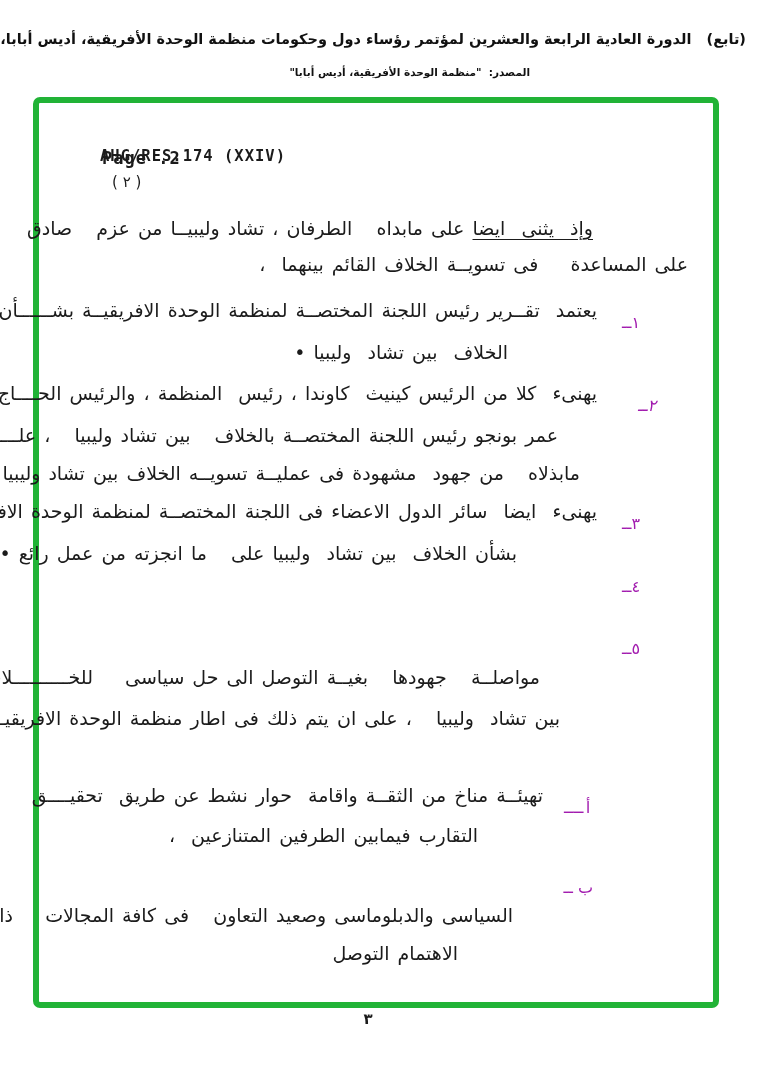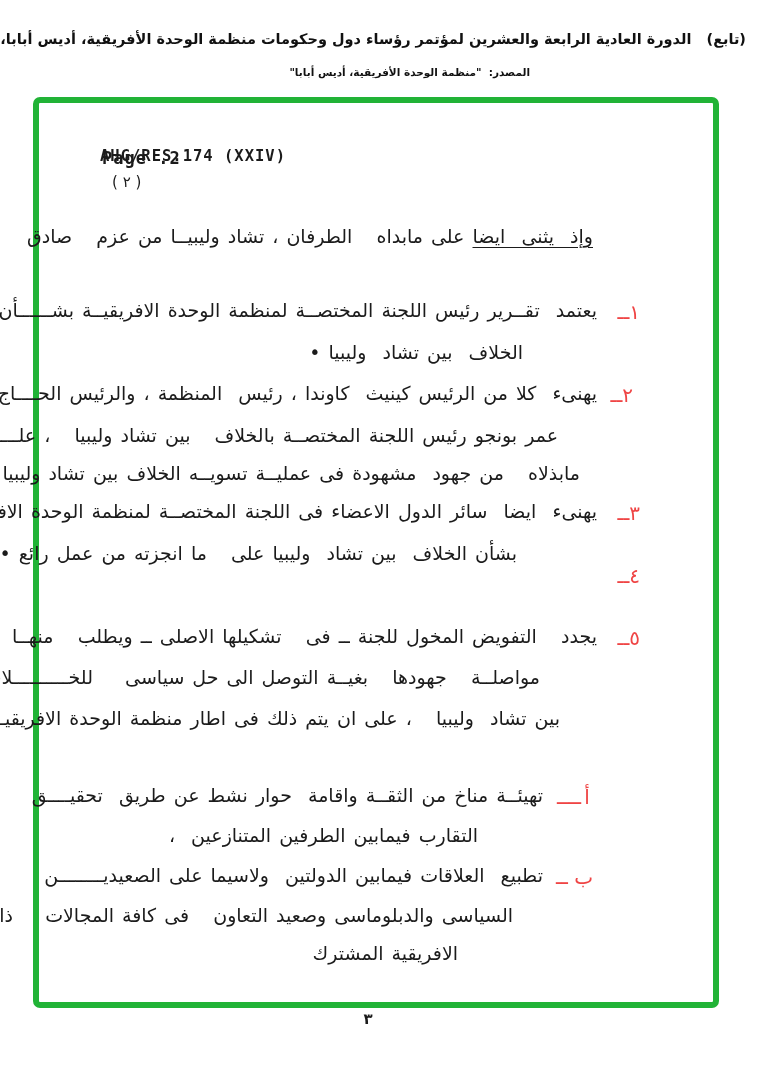--- a/index.html
+++ b/index.html
@@ -36,27 +36,27 @@
   
   #header-line{top:31px;right:12px;font-size:14.5px;}
   #source-line{top:66px;right:228px;font-size:10.5px;}
 
   
   #res-ref{left:100px;top:121px;font-size:15.5px;margin-top:26px;}
   #page-label{left:102px;top:148px;font-size:17px;}
   #arabic-page-no{left:112px;top:173px;font-size:15px;position:absolute;direction:rtl;white-space:pre;color:#1b1b1b;}
 
   
-  #p-l1{top:224px;right:165px;}
+  #p-l1{top:216px;right:165px;}
   #p-l2{top:252px;right:70px;}
 
   
-  .num{position:absolute;white-space:pre;color:#ef4444;font-size:20px;direction:rtl;}
-  #n1{top:300px;right:118px;} #i1-l1{top:298px;right:161px;margin-left:43px;} #i1-l2{top:340px;right:235px;text-align:right;}
-  #n2{top:383px;right:125px;} #i2-l1{top:381px;right:161px;} #i2-l2{top:423px;right:200px;} #i2-l3{top:461px;right:178px;}
+  .num{position:absolute;white-space:pre;color:#a21caf;font-size:16px;direction:rtl;margin-top:13px;}
+  #n1{top:300px;right:118px;} #i1-l1{top:298px;right:161px;margin-left:43px;} #i1-l2{top:340px;right:250px;text-align:right;}
+  #n2{top:383px;right:102px;font-style:italic;} #i2-l1{top:381px;right:161px;} #i2-l2{top:423px;right:200px;} #i2-l3{top:461px;right:178px;}
   #n3{top:501px;right:118px;} #i3-l1{top:499px;right:161px;} #i3-l2{top:541px;right:241px;}
   #n4{top:564px;right:118px;} #i4-l1{top:582px;right:161px;}
   #n5{top:626px;right:118px;} #i5-l1{top:624px;right:161px;} #i5-l2{top:665px;right:218px;} #i5-l3{top:706px;right:198px;} #i5-l4{top:746px;right:88px;}
 
   
   #la{top:785px;right:165px;font-family:Liberation Mono, monospace;} #sa-l1{top:783px;right:215px;} #sa-l2{top:823px;right:280px;}
   #lb{top:865px;right:165px;} #sb-l1{top:863px;right:215px;} #sb-l2{top:903px;right:245px;} #sb-l3{top:941px;right:300px;}
 
   
   #footer-no{position:absolute;left:358px;top:1010px;width:20px;text-align:center;
@@ -70,45 +70,44 @@
   <div id="header-line" class="hdr">(تابع)   الدورة العادية الرابعة والعشرين لمؤتمر رؤساء دول وحكومات منظمة الوحدة الأفريقية، أديس أبابا، ٢٦-٢٨ مايو ١٩٨٨</div>
   <div id="source-line" class="hdr">المصدر:  "منظمة الوحدة الأفريقية، أديس أبابا"</div>
 
   <div id="annotation-box"></div>
 
   <div id="res-ref" class="latin">AHG/RES.174 (XXIV)</div>
   <div id="page-label" class="latin">Page .2</div>
   <div id="arabic-page-no">( ٢ )</div>
 
   <div id="p-l1" class="line"><span class="u">وإذ  يثنى  ايضا</span><span> على مابداه   الطرفان ، تشاد وليبيــا من عزم   صادق</span></div>
+  <div id="p-l2" class="line">على المساعدة    فى تسويــة الخلاف القائم بينهما  ،</div>
 
   <div id="n1" class="num">١ــ</div>
   <div id="i1-l1" class="line">يعتمد  تقــرير رئيس اللجنة المختصــة لمنظمة الوحدة الافريقيــة بشــــــأن</div>
   <div id="i1-l2" class="line">الخلاف  بين تشاد  وليبيا •</div>
 
   <div id="n2" class="num">٢ــ</div>
   <div id="i2-l1" class="line">يهنىء  كلا من الرئيس كينيث  كاوندا ، رئيس  المنظمة ، والرئيس الحــــاج</div>
   <div id="i2-l2" class="line">عمر بونجو رئيس اللجنة المختصــة بالخلاف   بين تشاد وليبيا   ، علــــــــى</div>
   <div id="i2-l3" class="line">مابذلاه   من جهود  مشهودة فى عمليــة تسويــه الخلاف بين تشاد وليبيا •</div>
 
   <div id="n3" class="num">٣ــ</div>
   <div id="i3-l1" class="line">يهنىء  ايضا  سائر الدول الاعضاء فى اللجنة المختصــة لمنظمة الوحدة الافريقية</div>
   <div id="i3-l2" class="line">بشأن الخلاف  بين تشاد  وليبيا على   ما انجزته من عمل رائع •</div>
 
   <div id="n4" class="num">٤ــ</div>
 
   <div id="n5" class="num">٥ــ</div>
-  <div id="i5-l1" class="line">يجدد   التفويض المخول للجنة ــ فى   تشكيلها الاصلى ــ ويطلب   منهــا</div>
   <div id="i5-l2" class="line">مواصلــة   جهودها   بغيــة التوصل الى حل سياسى    للخــــــــــلاف</div>
   <div id="i5-l3" class="line">بين تشاد  وليبيا   ، على ان يتم ذلك فى اطار منظمة الوحدة الافريقيــة</div>
 
   <div id="la" class="num">أــ</div>
   <div id="sa-l2" class="line">التقارب فيمابين الطرفين المتنازعين  ،</div>
   <div id="sa-l1" class="line">تهيئــة مناخ من الثقــة واقامة  حوار نشط عن طريق  تحقيــــق</div>
 
   <div id="lb" class="num">ب ــ</div>
-  <div id="sb-l1" class="line">تطبيع  العلاقات فيمابين الدولتين  ولاسيما على الصعيديــــــــن</div>
   <div id="sb-l2" class="line">السياسى والدبلوماسى وصعيد التعاون   فى كافة المجالات    ذات</div>
-  <div id="sb-l3" class="line">الافريقية المشترك</div>
+  <div id="sb-l3" class="line">الاهتمام التوصل</div>
 
   <div id="footer-no">٣</div>
 
 </div>
 
 </body></html>

